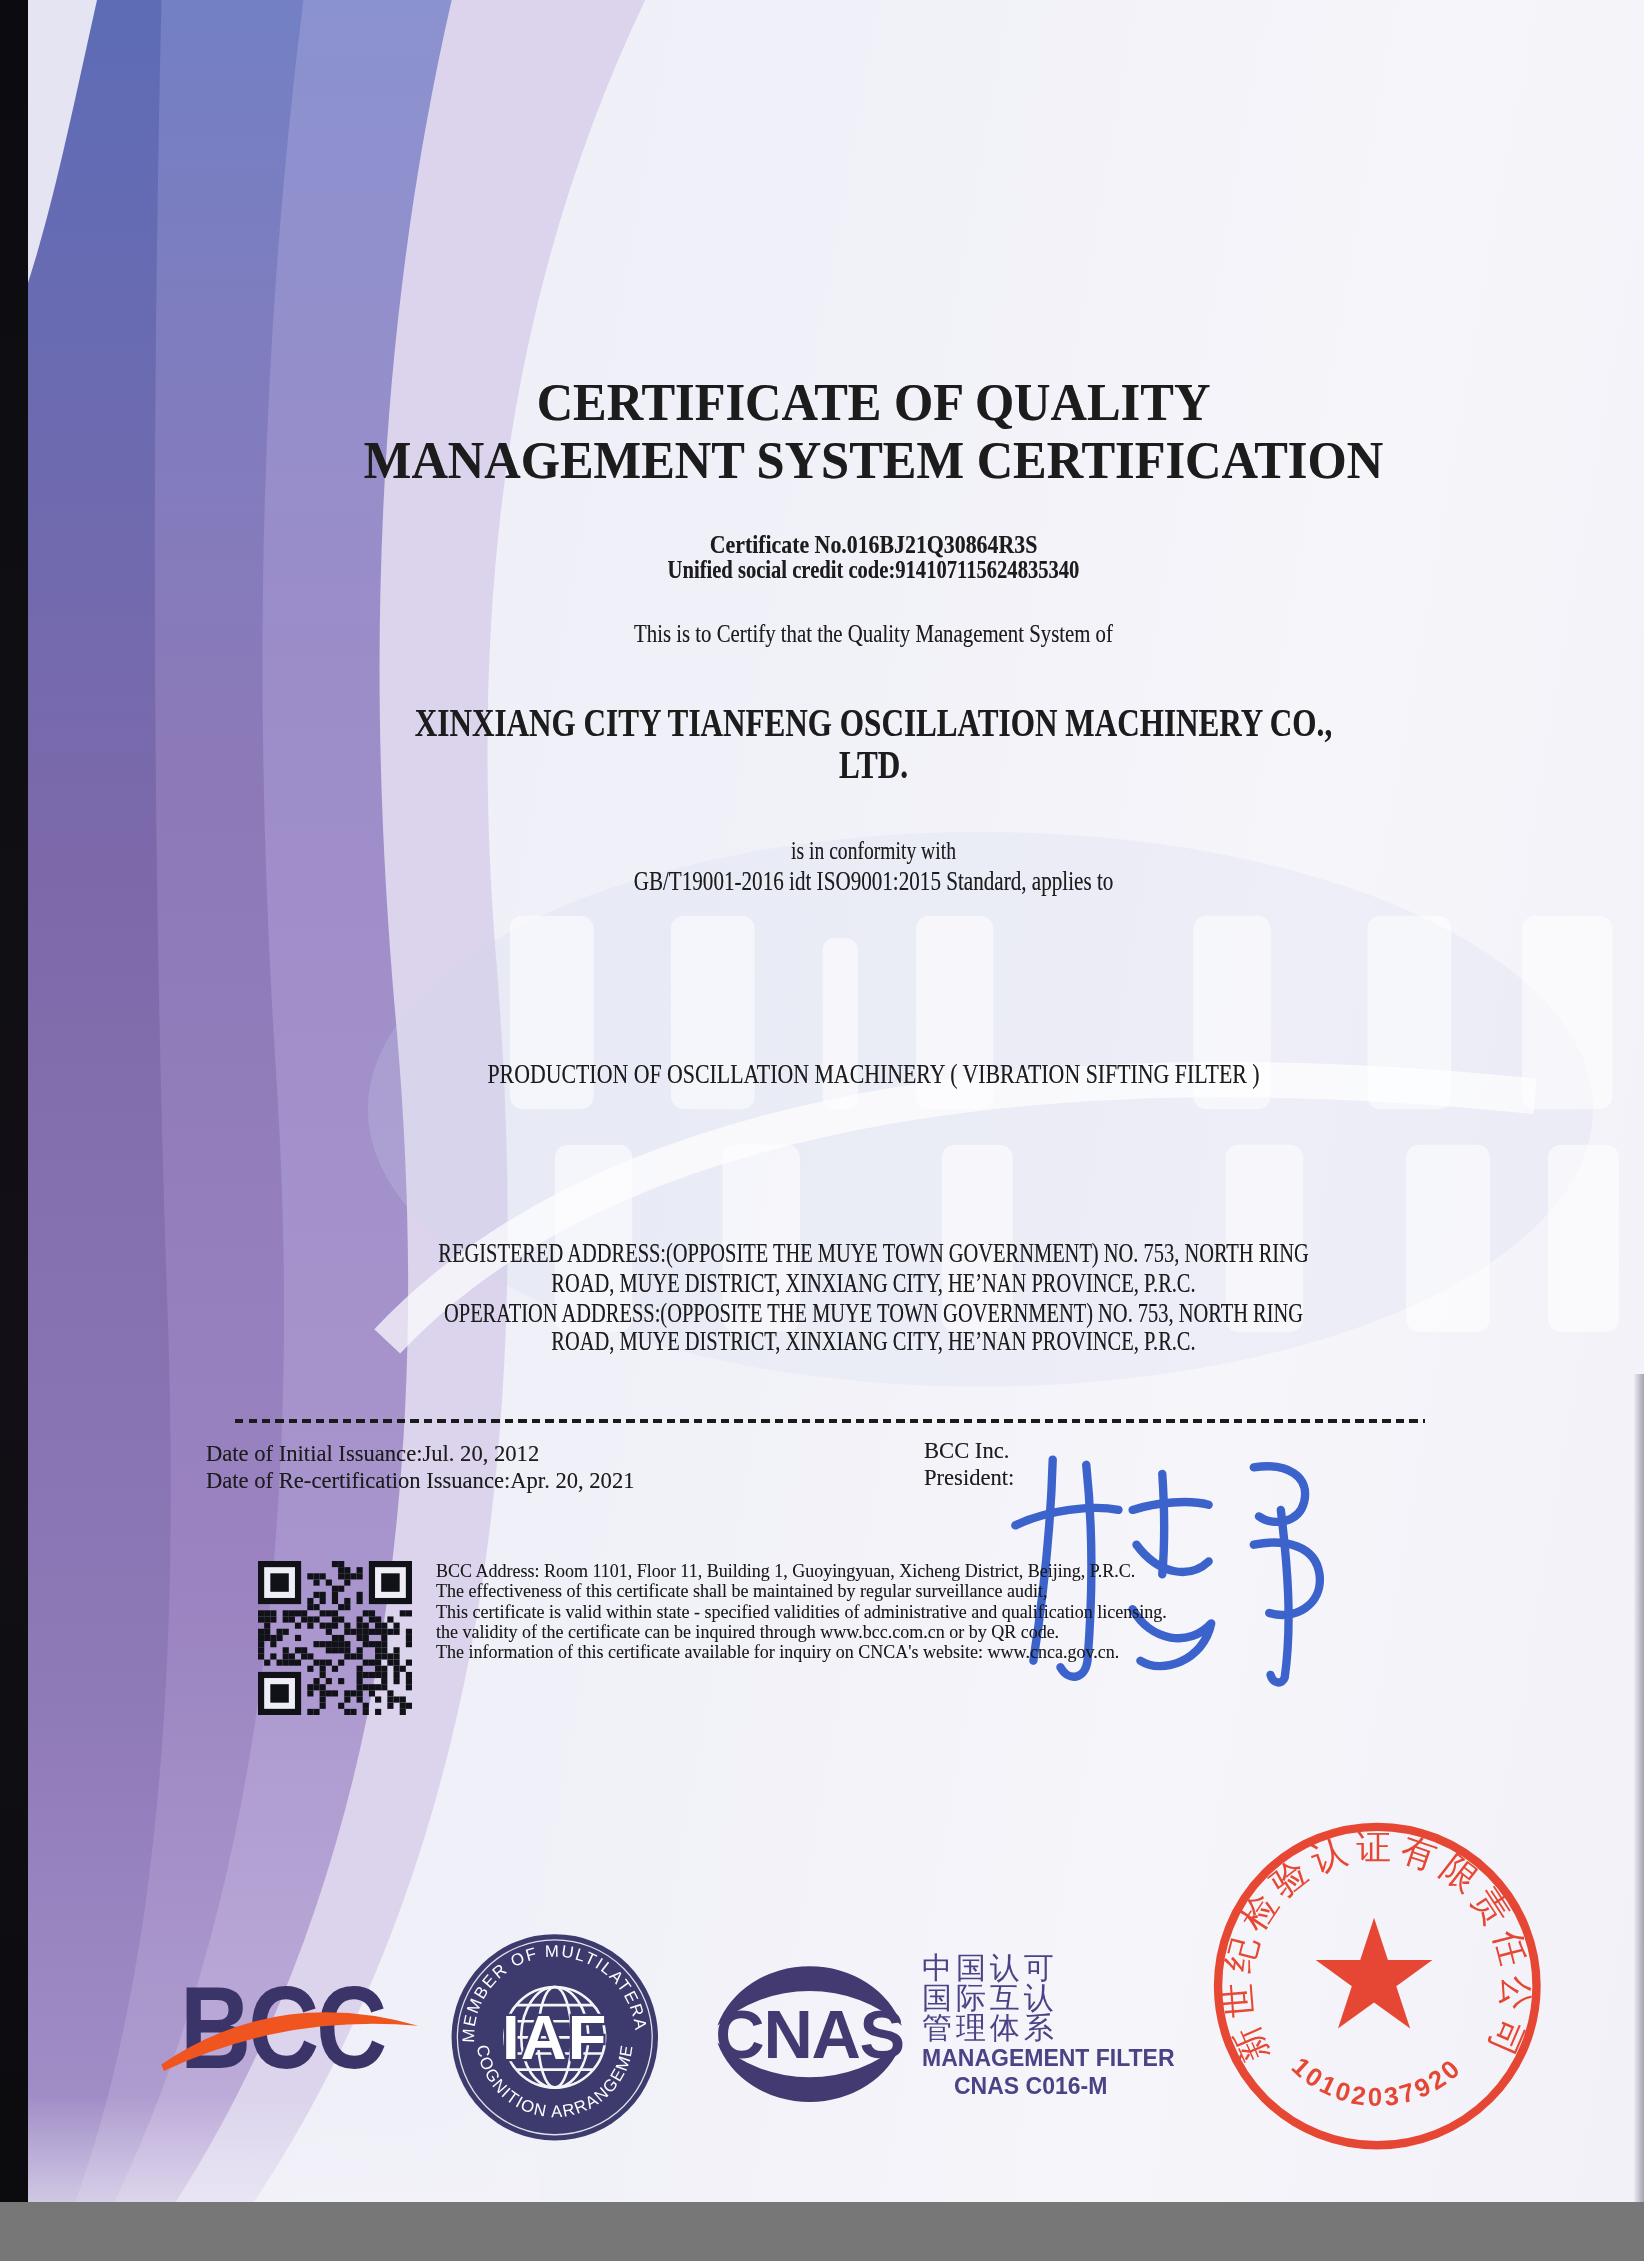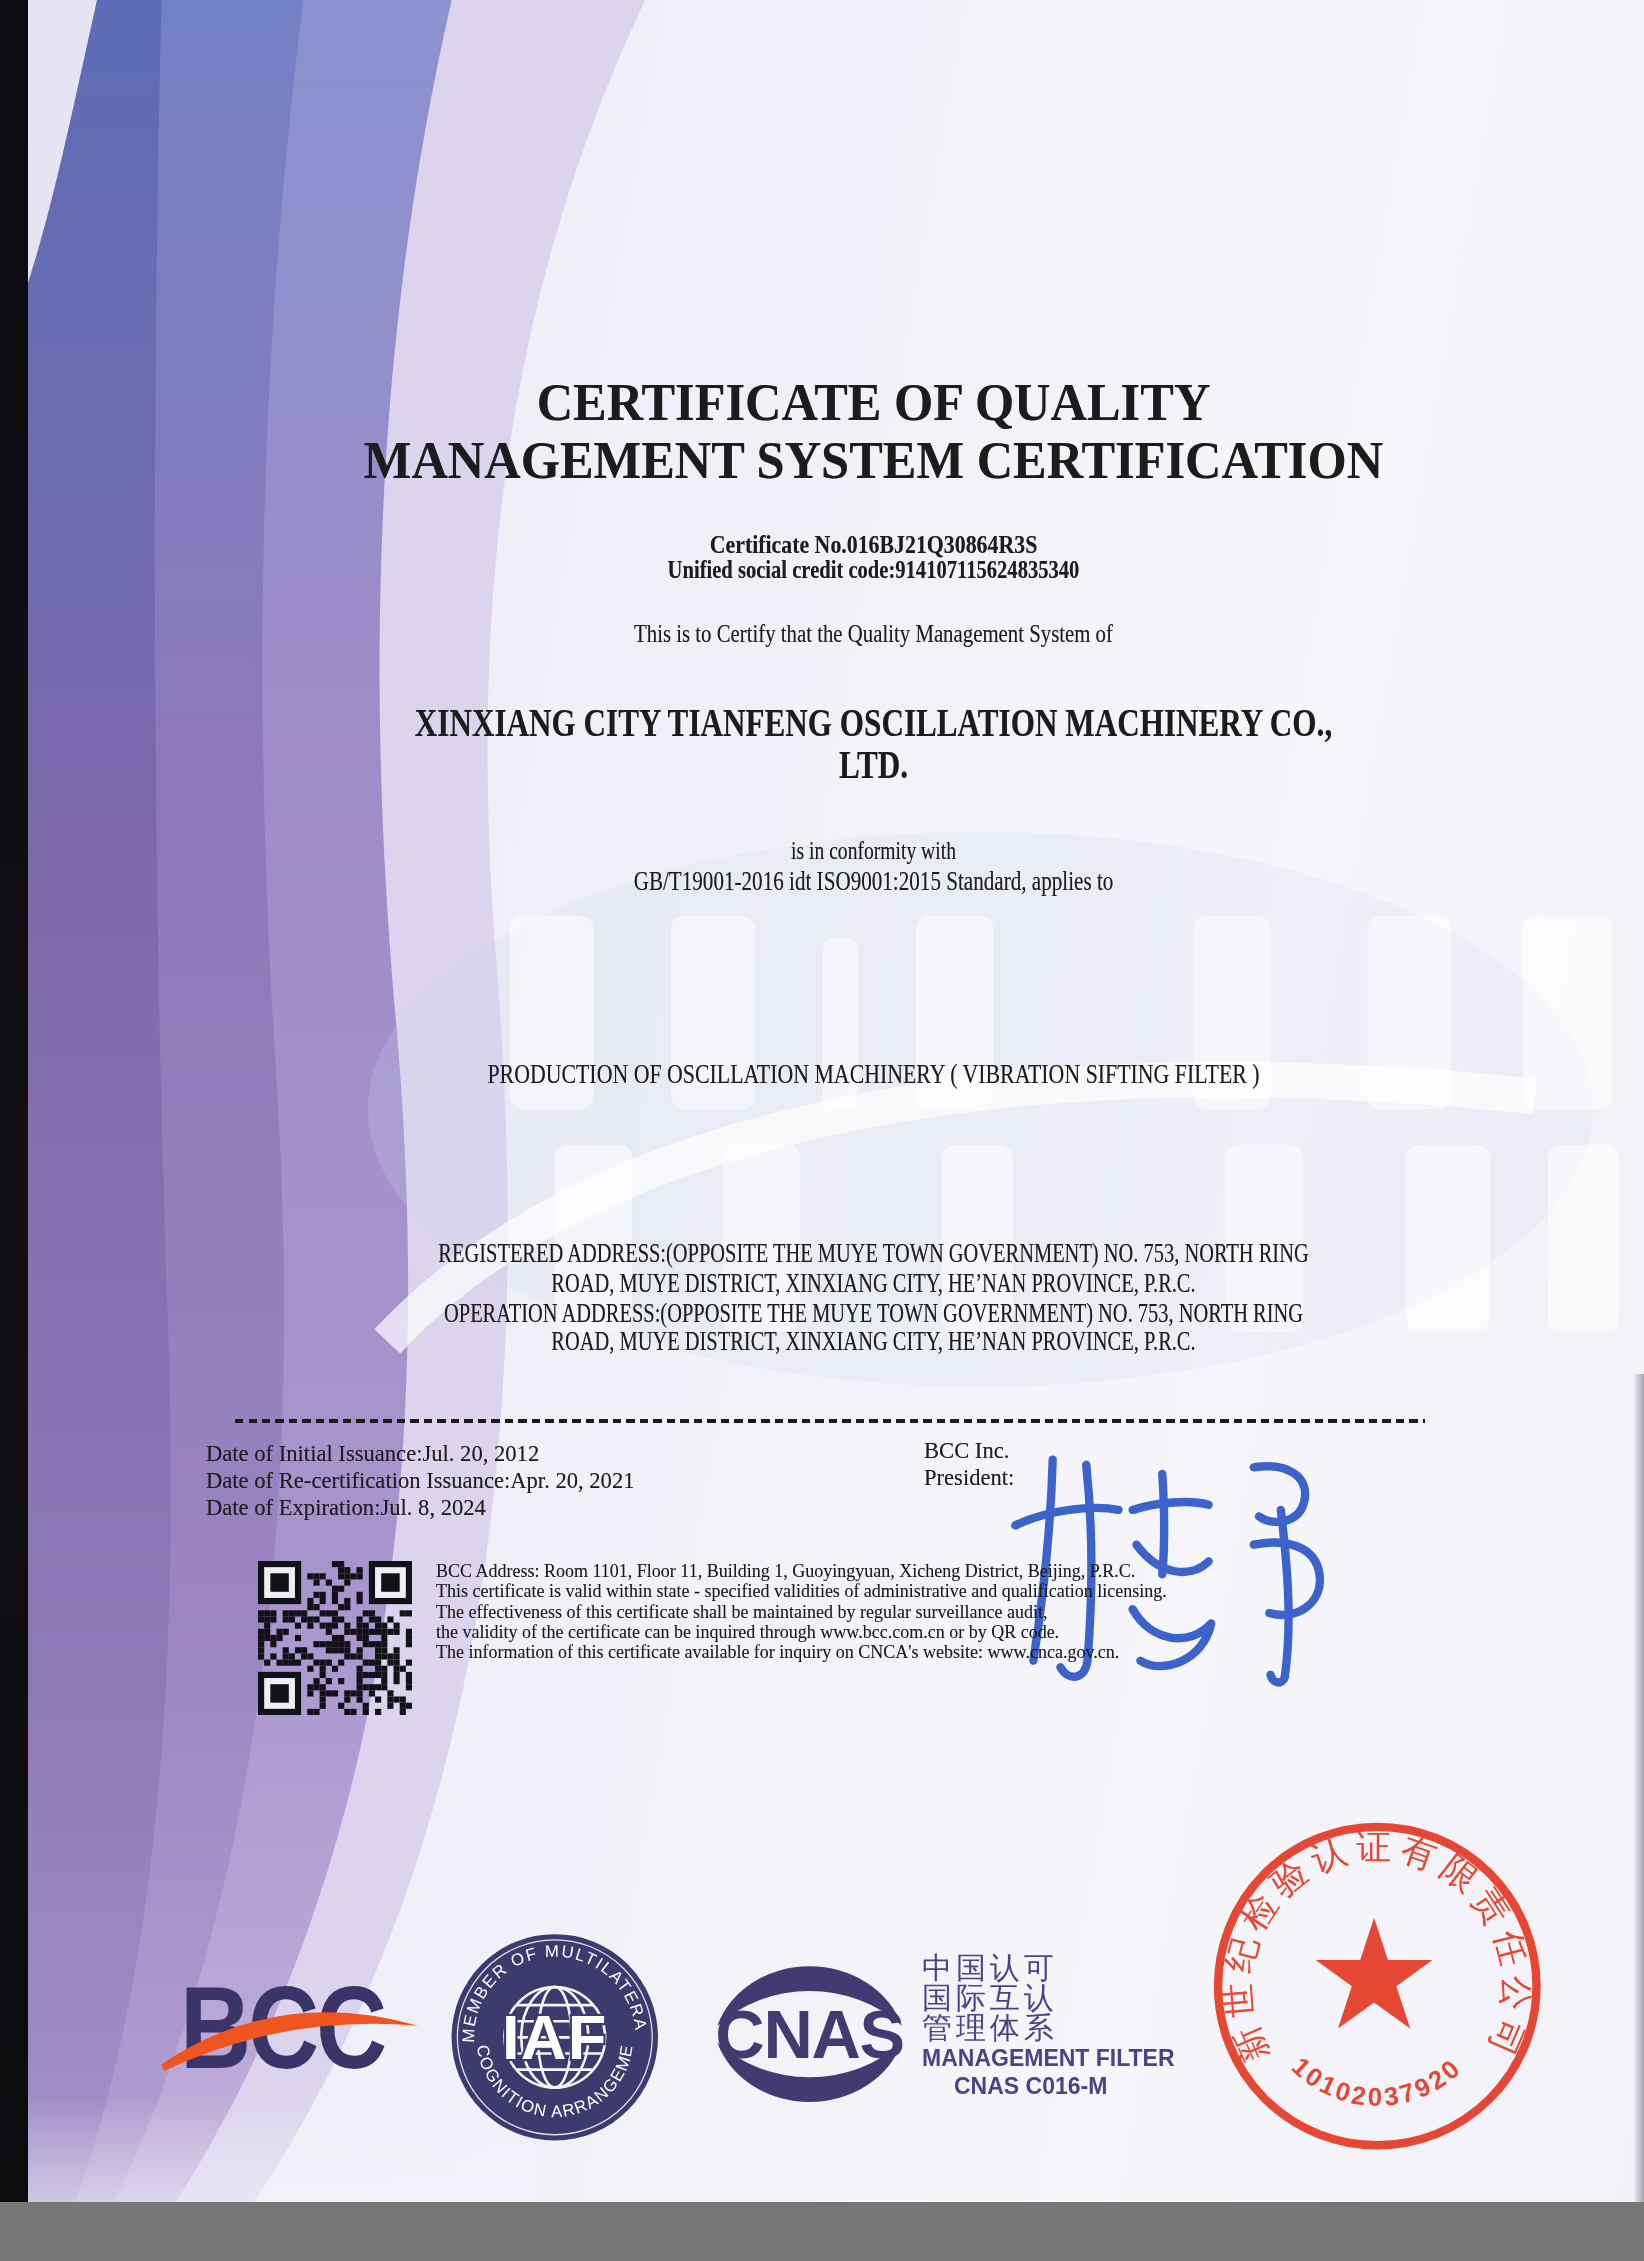--- a/index.html
+++ b/index.html
@@ -109,21 +109,20 @@
   <div class="line cx73" style="top:1237px;font-size:28px;">REGISTERED ADDRESS:(OPPOSITE THE MUYE TOWN GOVERNMENT) NO. 753, NORTH RING</div>
   <div class="line cx73" style="top:1267px;font-size:28px;">ROAD, MUYE DISTRICT, XINXIANG CITY, HE’NAN PROVINCE, P.R.C.</div>
   <div class="line cx73" style="top:1297px;font-size:28px;">OPERATION ADDRESS:(OPPOSITE THE MUYE TOWN GOVERNMENT) NO. 753, NORTH RING</div>
   <div class="line cx73" style="top:1325px;font-size:28px;">ROAD, MUYE DISTRICT, XINXIANG CITY, HE’NAN PROVINCE, P.R.C.</div>
 
   <div class="abs dashed-rule"></div>
 
   <div class="abs dates-block">
     <div>Date of Initial Issuance:Jul. 20, 2012</div>
     <div>Date of Re-certification Issuance:Apr. 20, 2021</div>
-    <div>Date of Expiration:Jul. 8, 2024</div>
   </div>
 
   <div class="abs issuer-label" style="left:924px;top:1438px;">BCC Inc.</div>
   <div class="abs issuer-label" style="left:924px;top:1465px;">President:</div>
 
   <svg class="abs" style="left:996px;top:1448px;" width="348" height="245" viewBox="0 0 540 380">
     <g stroke="#2d56c8" stroke-width="13" fill="none" stroke-linecap="round" stroke-linejoin="round" opacity=".92">
       <path d="M 88,18 C 86,90 78,200 58,330"></path>
       <path d="M 30,120 C 80,96 150,88 190,96"></path>
       <path d="M 140,26 C 150,120 150,230 142,330 C 138,360 112,362 100,340"></path>
@@ -357,22 +356,22 @@
         <rect x="180.88" y="9.52" width="47.599999999999994" height="47.599999999999994" fill="#efeef6"></rect>
         <rect x="190.39999999999998" y="19.04" width="28.56" height="28.56" fill="#111118"></rect>
         <rect x="0" y="171.35999999999999" width="66.64" height="66.64"></rect>
         <rect x="9.52" y="180.88" width="47.599999999999994" height="47.599999999999994" fill="#efeef6"></rect>
         <rect x="19.04" y="190.39999999999998" width="28.56" height="28.56" fill="#111118"></rect>
       </g>
     </svg>
 
   <div class="abs fineprint">
     <div>BCC Address: Room 1101, Floor 11, Building 1, Guoyingyuan, Xicheng District, Beijing, P.R.C.</div>
+    <div>The effectiveness of this certificate shall be maintained by regular surveillance audit,</div>
     <div>This certificate is valid within state - specified validities of administrative and qualification licensing.</div>
-    <div>The effectiveness of this certificate shall be maintained by regular surveillance audit,</div>
     <div>the validity of the certificate can be inquired through www.bcc.com.cn or by QR code.</div>
     <div>The information of this certificate available for inquiry on CNCA's website: www.cnca.gov.cn.</div>
   </div>
 
   <svg class="abs" style="left:0;top:1903px;" width="1645" height="359" viewBox="0 2950 2550 556">
 
     <g>
       <text transform="translate(437,3206) scale(0.84,1)" text-anchor="middle" font-family="Liberation Sans, DejaVu Sans, sans-serif" font-weight="bold" font-size="182" letter-spacing="-6" fill="#3b3468">BCC</text>
       <path d="M 250,3200 Q 430,3078 648,3140 Q 440,3122 254,3210 Z" fill="#f0541f"></path>
     </g>

